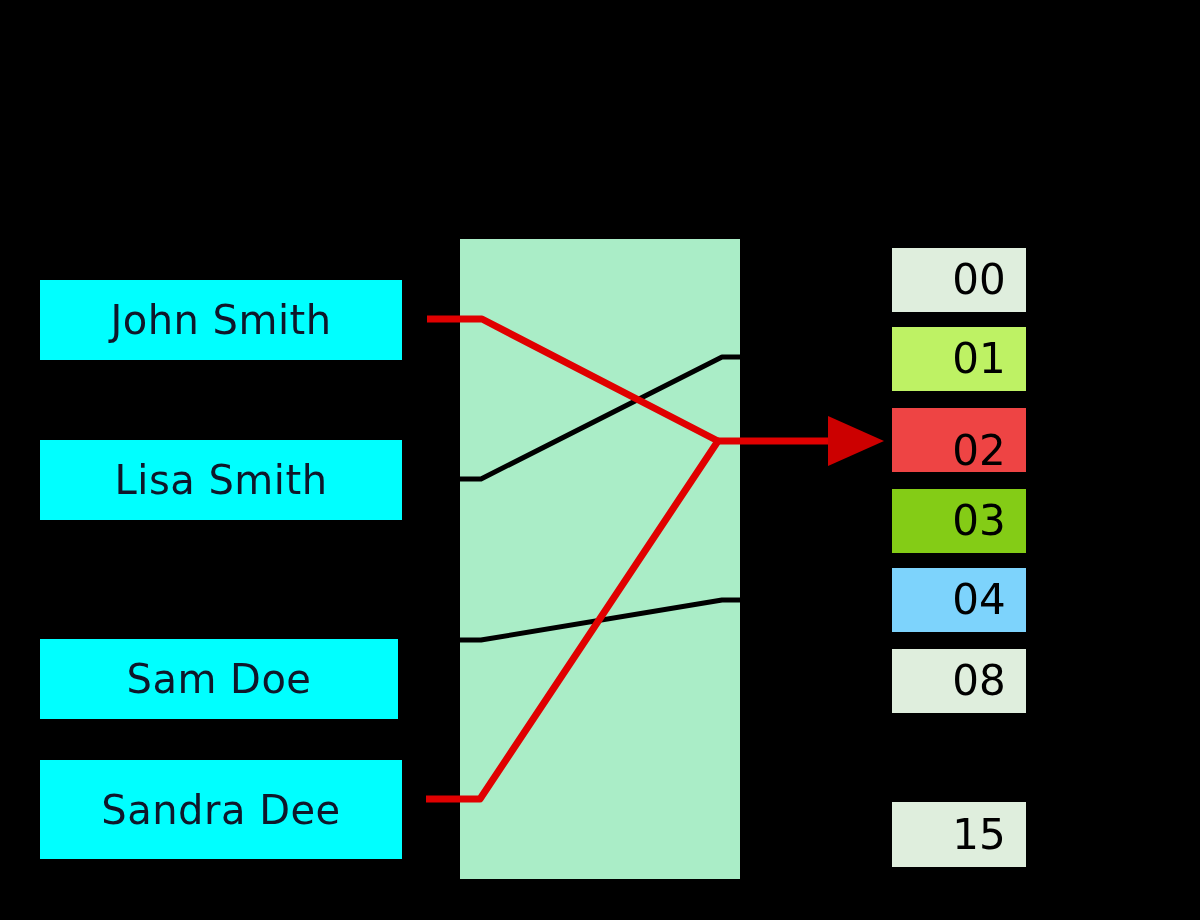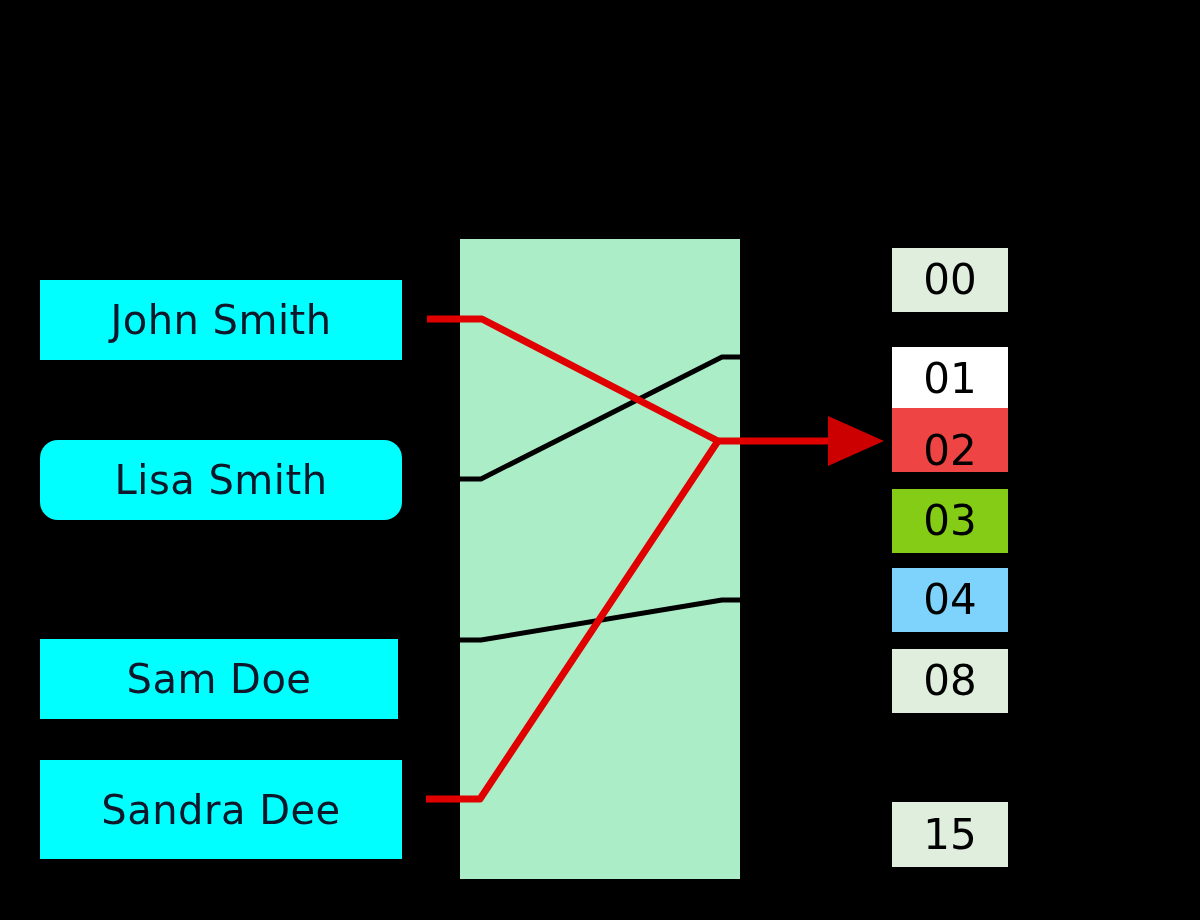--- a/index.html
+++ b/index.html
@@ -30,28 +30,29 @@
     justify-content: center;
     color: #0f172a;
     font-size: 40px;
     font-family: "DejaVu Sans", sans-serif;
     letter-spacing: 0.5px;
     line-height: 1;
   }
   .bucket-cell {
     position: absolute;
     left: 892px;
-    width: 116px;
+    width: 94px;
     display: flex;
     align-items: center;
     justify-content: center;
     color: #000000;
     font-size: 42px;
     font-family: "DejaVu Sans", sans-serif;
     line-height: 1;
+    padding-left: 40px;
   }
 </style>
 </head>
 <body>
 
 <div id="stage">
 
   <div id="hash-region" style="position: absolute; left: 460px; top: 239px; width: 280px; height: 640px; background: rgb(170, 237, 199);"></div>
 
   <svg class="svg-layer" viewBox="0 0 1200 920">
@@ -66,36 +67,36 @@
       </g>
     <g id="arrow-group">
         <polygon points="828,416 884,441 828,466" fill="#cc0000"></polygon>
       </g>
   </svg>
 
   <div id="keys-layer">
       <div class="key-box" style="left: 40px; top: 280px; width: 362px; height: 80px; background: rgb(0, 255, 255);">
         <span>John Smith</span>
       </div>
-      <div class="key-box" style="left: 40px; top: 440px; width: 362px; height: 80px; background: rgb(0, 255, 255); border-radius: 18px;">
+      <div class="key-box" style="left: 40px; top: 440px; width: 362px; height: 80px; background: rgb(0, 255, 255);">
         <span>Lisa Smith</span>
       </div>
       <div class="key-box" style="left: 40px; top: 600px; width: 358px; height: 80px; background: rgb(0, 255, 255); margin-top: 39px;">
         <span>Sam Doe</span>
       </div>
       <div class="key-box" style="left: 40px; top: 760px; width: 362px; height: 99px; background: rgb(0, 255, 255);">
         <span>Sandra Dee</span>
       </div>
     </div>
 
   <div id="buckets-layer">
       <div class="bucket-cell" style="top: 248px; height: 64px; background: rgb(223, 238, 221);">
         <span>00</span>
       </div>
-      <div class="bucket-cell" style="top: 347px; height: 64px; background: #ffffff;">
+      <div class="bucket-cell" style="top: 327px; height: 64px; background: #bef264;">
         <span>01</span>
       </div>
       <div class="bucket-cell" style="top: 408px; height: 64px; background: rgb(238, 68, 68); align-items: flex-end;">
         <span>02</span>
       </div>
       <div class="bucket-cell" style="top: 489px; height: 64px; background: #84cc16;">
         <span>03</span>
       </div>
       <div class="bucket-cell" style="top: 568px; height: 64px; background: #7dd3fc;">
         <span>04</span>

